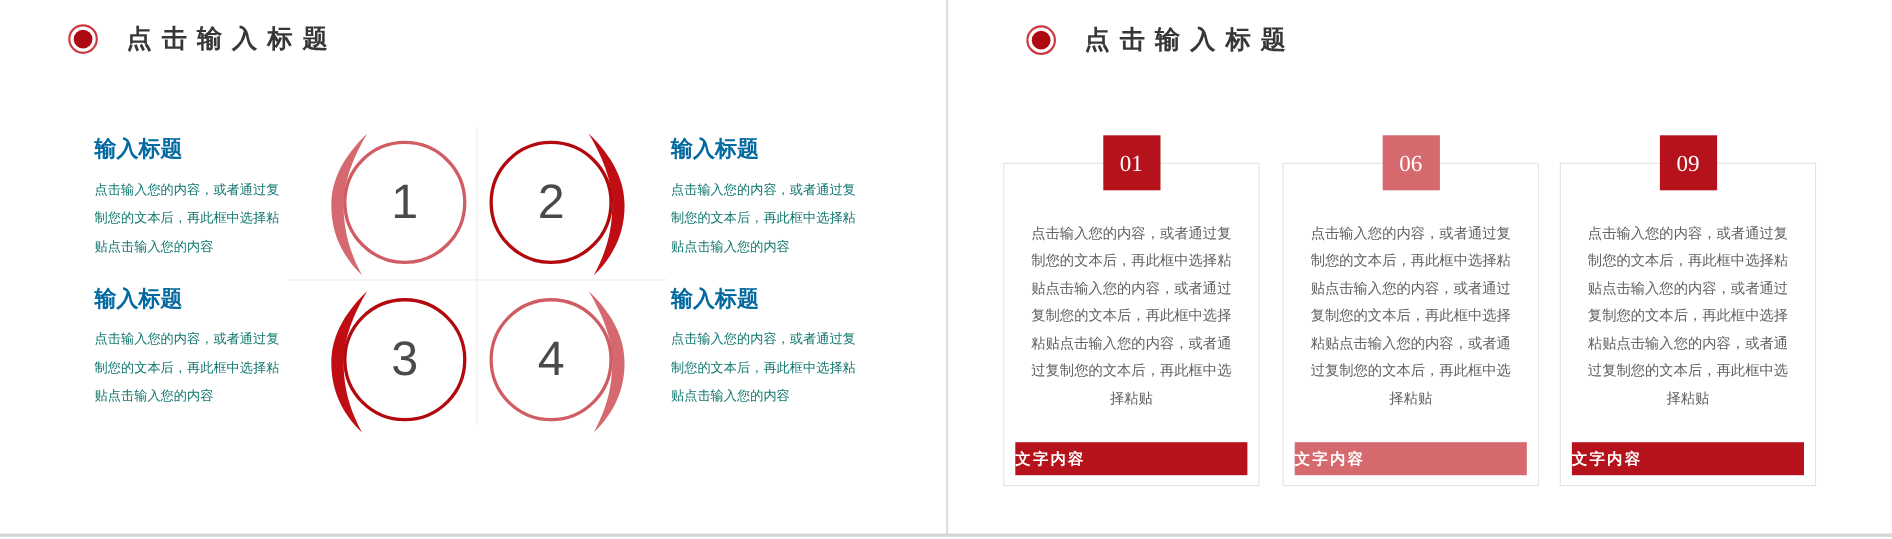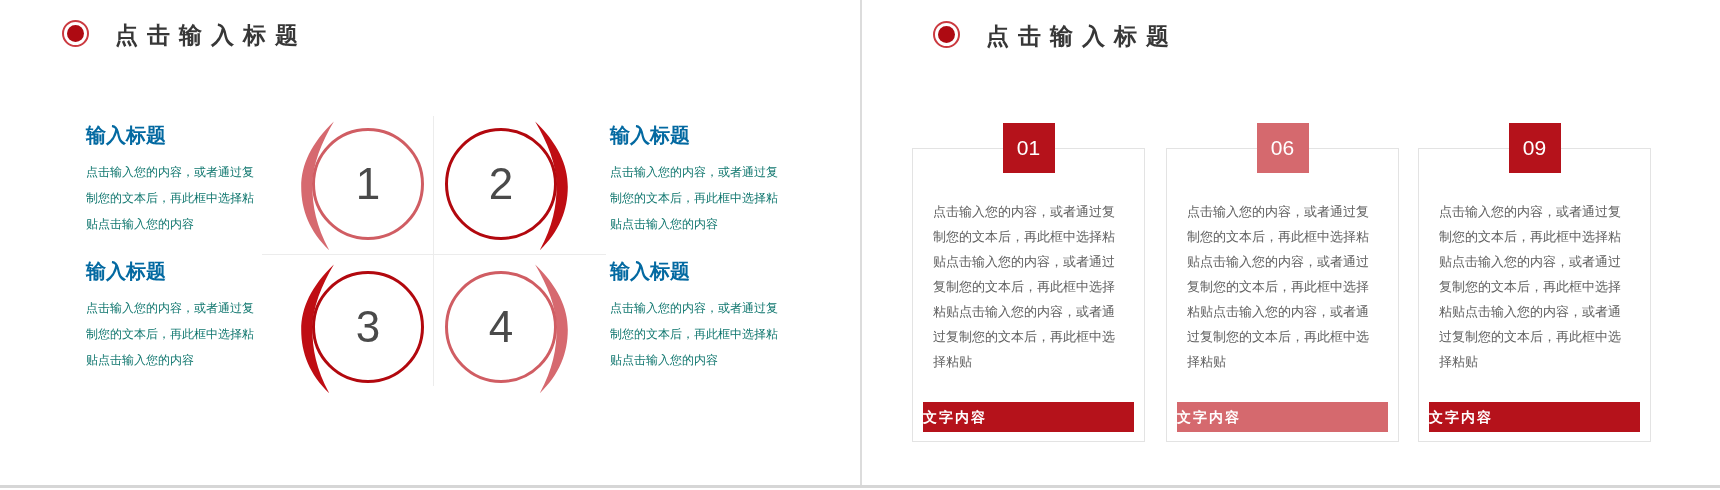--- a/index.html
+++ b/index.html
@@ -2,21 +2,21 @@
 <html><head>
 <meta charset="utf-8">
 <style>
   * { margin:0; padding:0; box-sizing:border-box; }
   html,body { background:#ffffff; }
   .canvas {
     position:relative; width:1720px; height:490px; background:#ffffff;
     font-family:"Liberation Sans", sans-serif; overflow:hidden;
   }
   
-  .slide-title { position:absolute; display:flex; align-items:flex-start; }
+  .slide-title { position:absolute; display:flex; align-items:center; }
   .bullet {
     width:27px; height:27px; border:2px solid #cb3a40; border-radius:50%;
     display:flex; align-items:center; justify-content:center; flex:0 0 auto;
   }
   .bullet-inner { width:17px; height:17px; background:#ae0a12; border-radius:50%; }
   .title-text {
     margin-left:26px; font-size:23px; font-weight:700; color:#373737;
     letter-spacing:9px; white-space:nowrap;
   }
   
@@ -37,27 +37,27 @@
   .ring.light { border-color:#d05d63; }
   .num { font-size:44px; color:#4a4a4a; }
   
   .card {
     position:absolute; top:148px; width:233px; height:294px;
     border:1px solid #e3e3e3; background:#fff;
   }
   .badge {
     position:absolute; top:-26px; left:50%; transform:translateX(-50%);
     width:52px; height:50px; color:#fff; font-size:21px;
-    display:flex; align-items:center; justify-content:center;
+    display:flex; align-items:center; justify-content:center;font-family:Liberation Serif, serif;
   }
   .accent-dark  { background:#b5121b; }
   .accent-light { background:#d5696e; }
   .card .cbody {
     margin:50px 20px 0; font-size:13px; line-height:25px;
-    color:#606060; text-align:left;
+    color:#606060; text-align:center;
   }
   .card .footer {
     position:absolute; left:10px; right:10px; bottom:9px; height:30px;
     line-height:30px; text-align:left; color:#fff; font-size:14px;
     font-weight:700; letter-spacing:2px;
   }
   
   .v-divider { position:absolute; left:860px; top:0; width:2px; height:486px; background:#dcdcdc; }
   .bottom-line { position:absolute; left:0; top:485px; width:1720px; height:3px; background:#d6d6d6; }
 </style>

